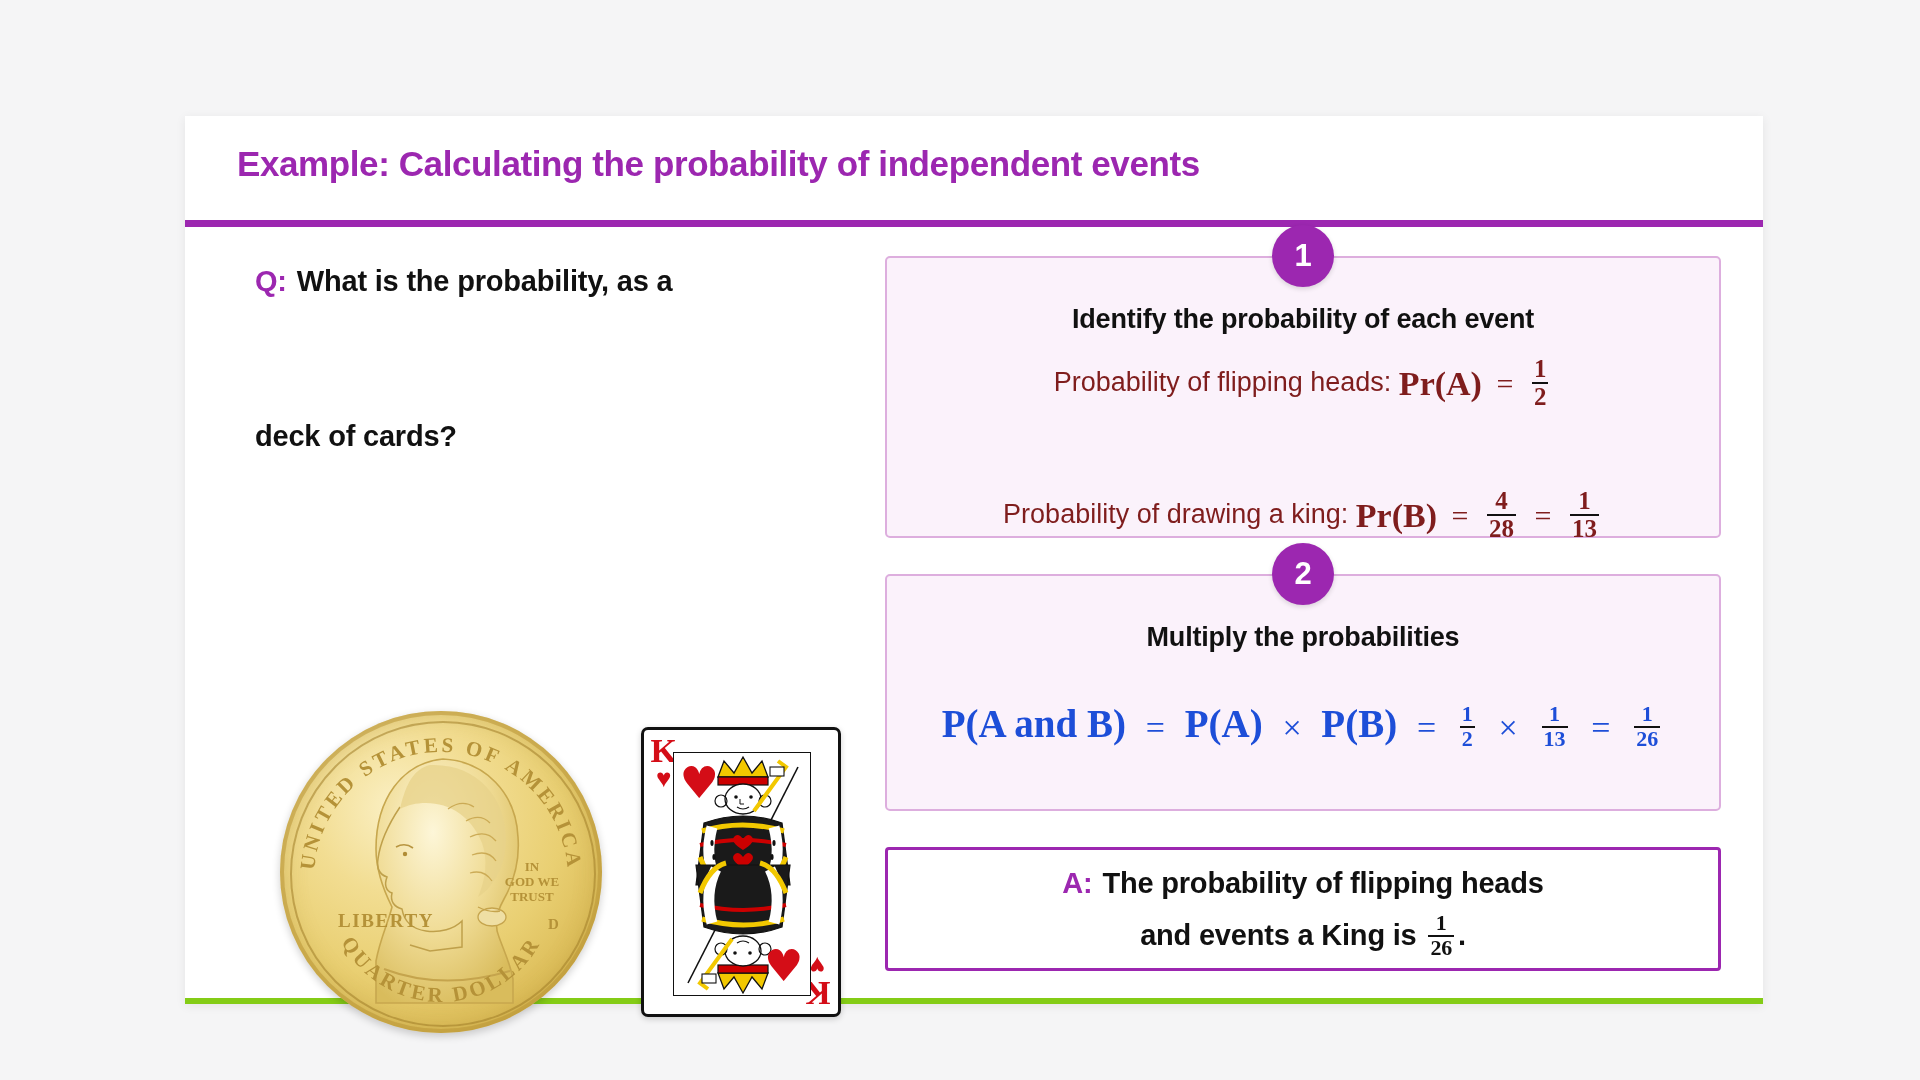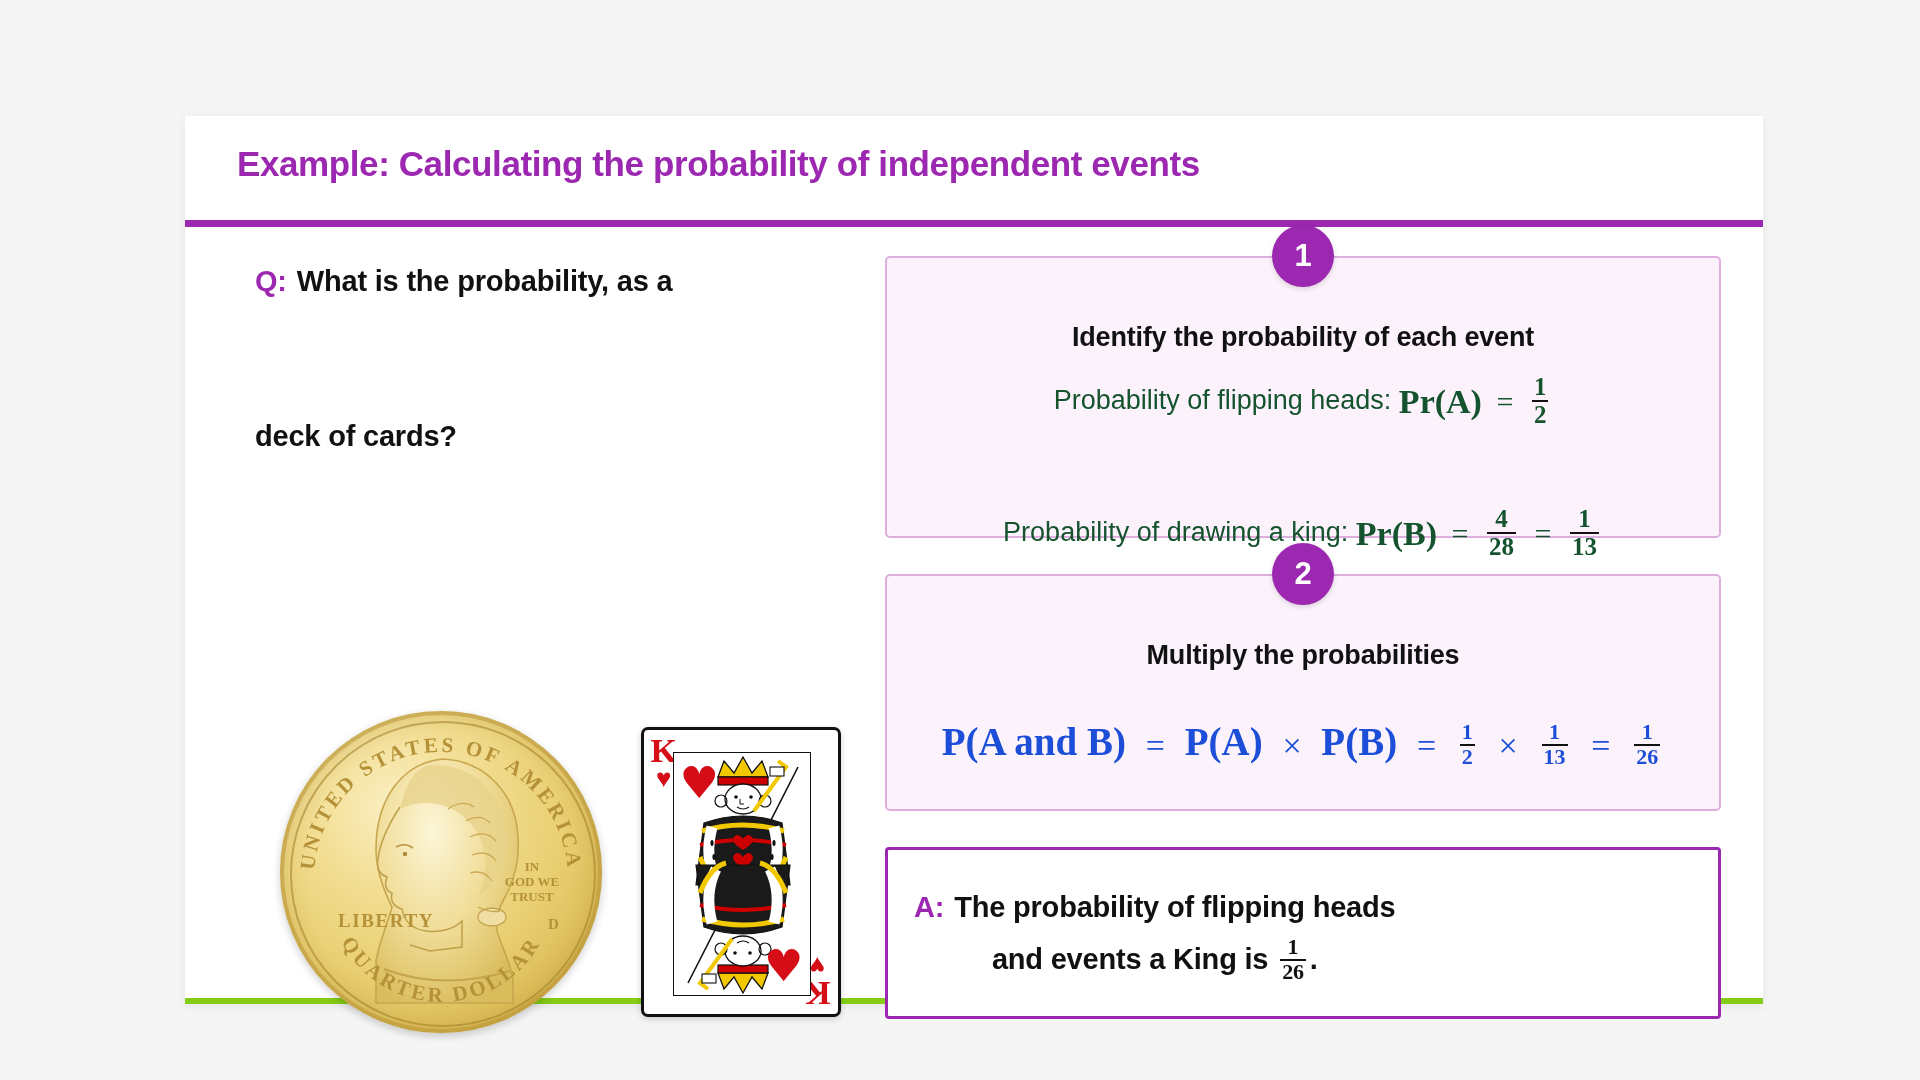--- a/index.html
+++ b/index.html
@@ -193,30 +193,30 @@
     justify-content: center;
     box-shadow: 0 2px 5px rgba(0,0,0,0.14);
     font-family: "Liberation Sans", sans-serif;
   }
   .step-title {
     text-align: center;
     font-size: 27px;
     font-weight: 800;
     color: #111111;
     letter-spacing: -0.2px;
-    padding-top: 64px;
+    padding-top: 46px;
   }
 
   .step1-box { height: 282px; }
   .step2-box { height: 237px; }
 
   .formula-line {
     text-align: center;
     font-size: 27px;
-    color: #14532d;
+    color: #7f1d1d;
     font-family: "Liberation Sans", sans-serif;
     white-space: nowrap;
   }
   .f1 { margin-top: 22px; }
   .f2 { margin-top: 78px; }
 
   .math {
     font-family: "Liberation Serif", serif;
     font-size: 34px;
     font-weight: 700;
@@ -266,24 +266,24 @@
     margin: 0 10px;
     vertical-align: middle;
   }
 
   
   .answer-box {
     background: #ffffff;
     border: 3px solid #9c27b0;
     border-radius: 4px;
     box-sizing: border-box;
-    height: 172px;
+    height: 124px;
     display: flex;
     align-items: center;
-    justify-content: flex-start;
+    justify-content: center;
   }
   .answer-text {
     text-align: center;
     font-size: 29px;
     font-weight: 800;
     color: #111111;
     line-height: 1.8;
     letter-spacing: -0.2px;
     padding: 0 26px;
   }

